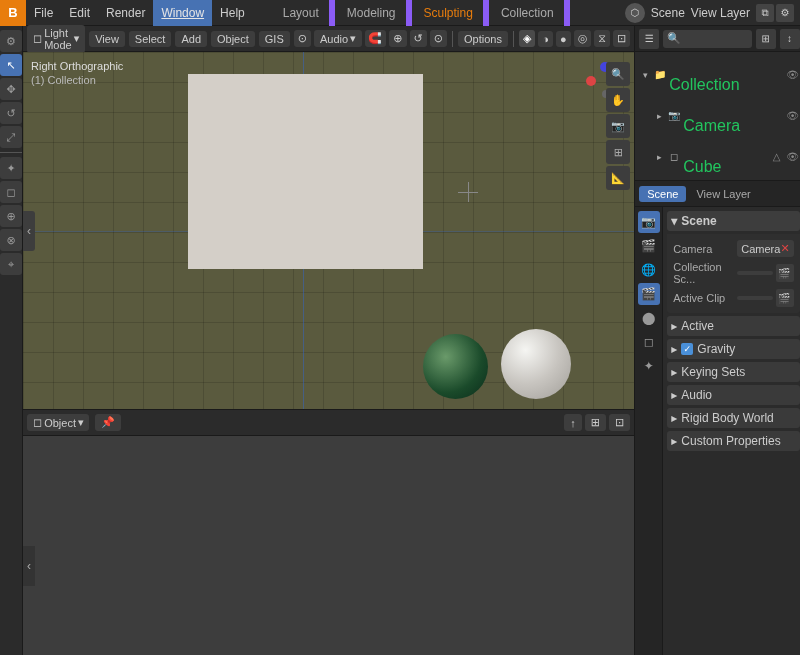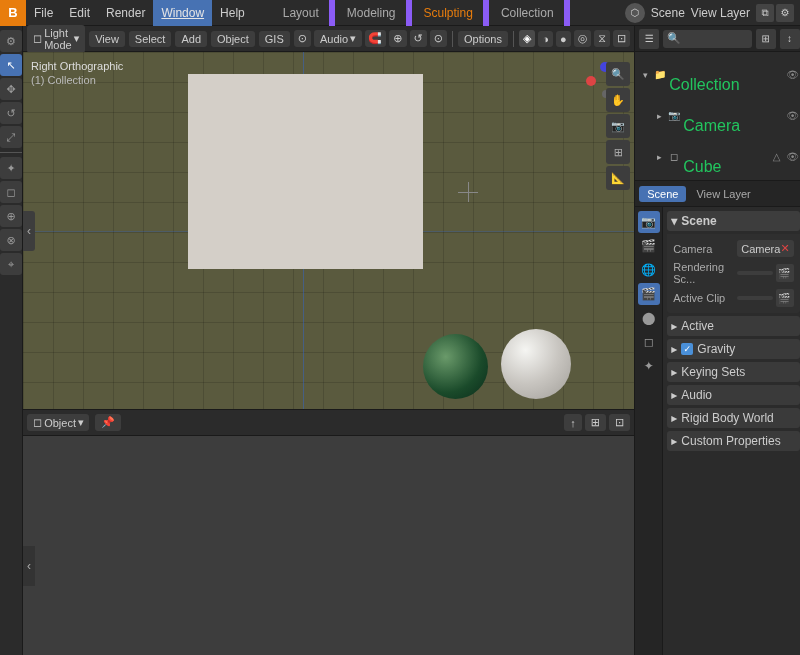--- a/index.html
+++ b/index.html
@@ -321,21 +321,21 @@
 
             <div class="camera-row">
               <div class="cam-label">Camera</div>
               <div class="cam-value">
                 <span>Camera</span>
                 <span class="x-btn">✕</span>
               </div>
             </div>
 
             <div class="camera-row">
-              <div class="cam-label">Rendering Sc...</div>
+              <div class="cam-label">Collection Sc...</div>
               <div style="flex:1; display:flex; align-items:center; gap:3px;">
                 <div style="flex:1; background:#3d3d3d; border-radius:3px; padding:2px 4px; font-size:11px; color:#666;"></div>
                 <div style="width:18px; height:18px; background:#3d3d3d; border-radius:2px; display:flex; align-items:center; justify-content:center; font-size:10px; cursor:pointer;">🎬</div>
               </div>
             </div>
 
             <div class="camera-row">
               <div class="cam-label">Active Clip</div>
               <div style="flex:1; display:flex; align-items:center; gap:3px;">
                 <div style="flex:1; background:#3d3d3d; border-radius:3px; padding:2px 4px; font-size:11px; color:#666;"></div>

